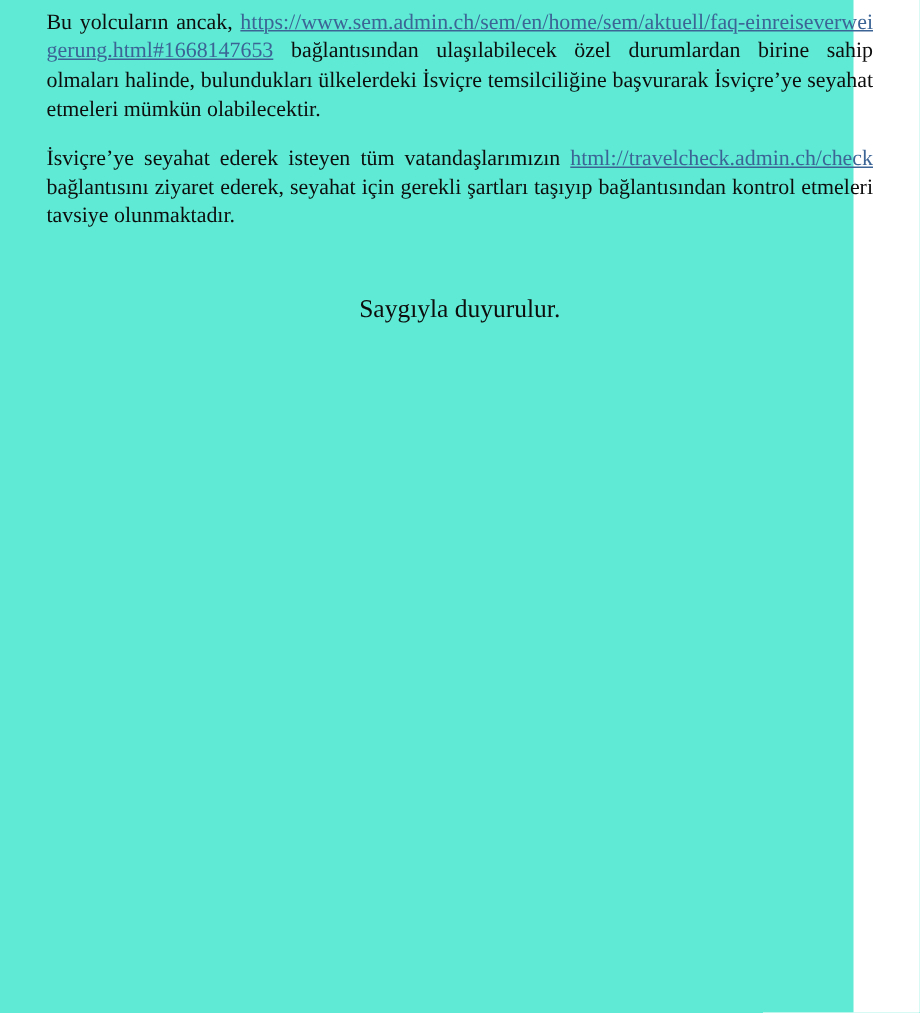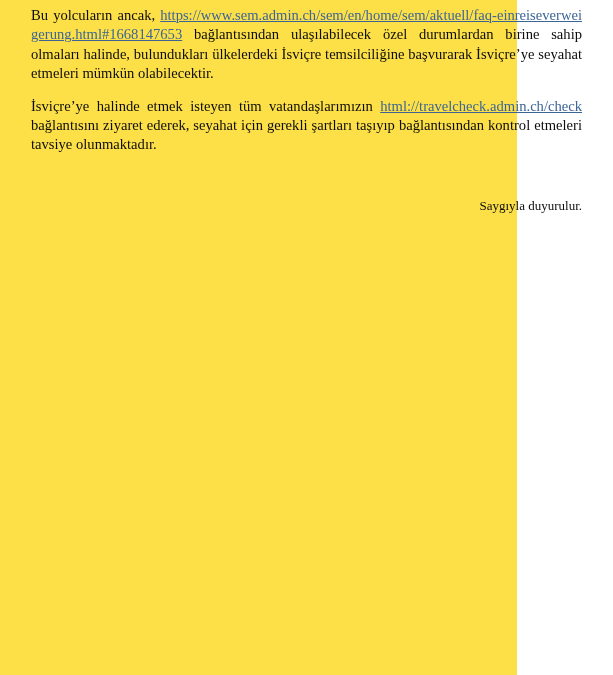--- a/index.html
+++ b/index.html
@@ -13,24 +13,24 @@
     width: 613px;
     height: 675px;
     overflow: hidden;
     font-family: "Liberation Serif", "DejaVu Serif", serif;
     color: #000000;
     -webkit-font-smoothing: antialiased;
   }
 
   .page {
     box-sizing: border-box;
-    width: 517px;
+    width: 569px;
     height: 675px;
     padding: 6px 31px 0 31px;
-    background: #fde047;
+    background: #5eead4;
   }
 
   .doc-body {
     width: 551px;
   }
 
   p.para {
     margin: 0;
     text-align: justify;
     text-justify: inter-word;
@@ -41,22 +41,22 @@
     word-spacing: 0;
   }
 
   p.para.spaced {
     margin-top: 13px;
   }
 
   p.closing {
     margin: 0;
     margin-top: 41px;
-    text-align: right;
-    font-size: 13px;
+    text-align: center;
+    font-size: 17px;
     line-height: 19.4px;
     color: #0d0d0d;
   }
 
   .link {
     color: #3c6596;
     text-decoration: underline;
     text-decoration-color: #3c6596;
     text-underline-offset: 1px;
     text-decoration-thickness: 1px;
@@ -65,18 +65,18 @@
   }
 </style>
 </head>
 <body>
 
 <div class="page">
   <div class="doc-body">
 
     <p class="para"><span>Bu yolcuların ancak, </span><a class="link" href="#">https://www.sem.admin.ch/sem/en/home/sem/aktuell/faq-einreiseverweigerung.html#1668147653</a><span> bağlantısından ulaşılabilecek özel durumlardan birine sahip olmaları halinde, bulundukları ülkelerdeki İsviçre temsilciliğine başvurarak İsviçre’ye seyahat etmeleri mümkün olabilecektir.</span></p>
 
-    <p class="para spaced"><span>İsviçre’ye halinde etmek isteyen tüm vatandaşlarımızın </span><a class="link" href="#">html://travelcheck.admin.ch/check</a><span> bağlantısını ziyaret ederek, seyahat için gerekli şartları taşıyıp bağlantısından kontrol etmeleri tavsiye olunmaktadır.</span></p>
+    <p class="para spaced"><span>İsviçre’ye seyahat ederek isteyen tüm vatandaşlarımızın </span><a class="link" href="#">html://travelcheck.admin.ch/check</a><span> bağlantısını ziyaret ederek, seyahat için gerekli şartları taşıyıp bağlantısından kontrol etmeleri tavsiye olunmaktadır.</span></p>
 
     <p class="closing">Saygıyla duyurulur.</p>
 
   </div>
 </div>
 
 </body></html>

